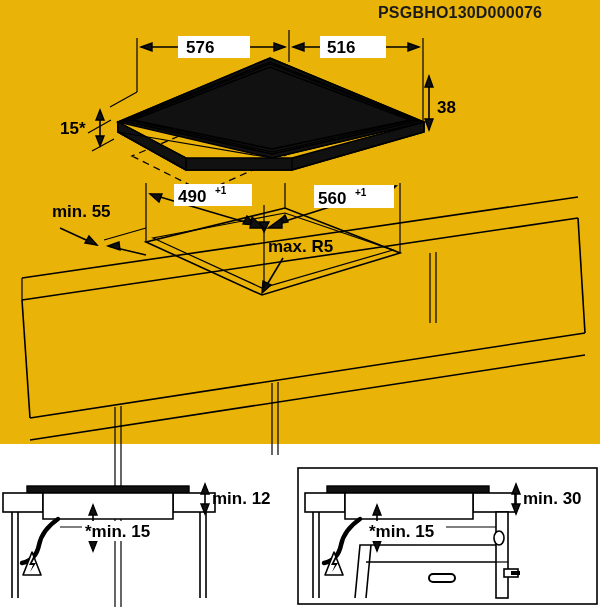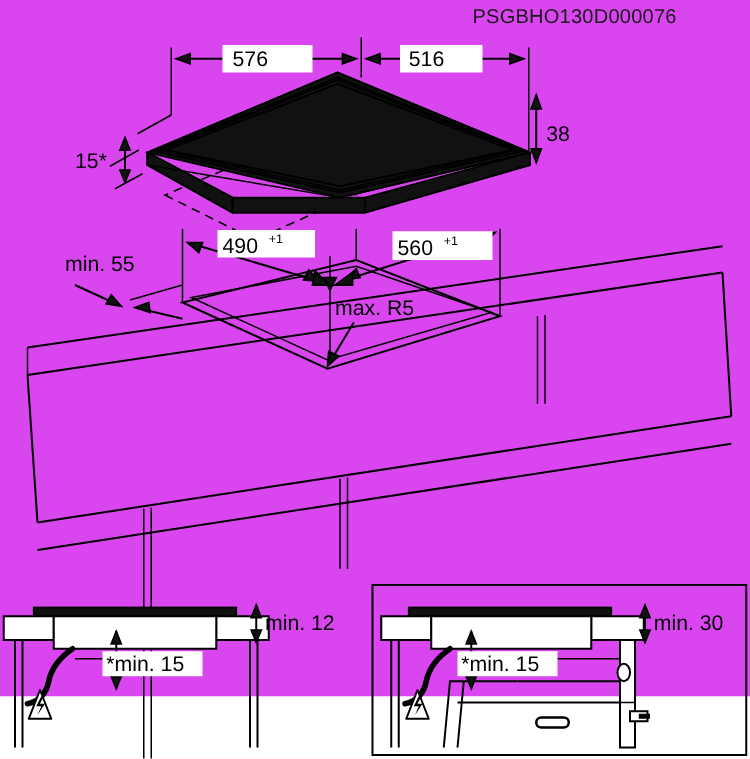--- a/index.html
+++ b/index.html
@@ -1,18 +1,18 @@
 <!DOCTYPE html>
 <html><head>
 <meta charset="utf-8">
 <style>
   html,body{margin:0;padding:0;background:#ffffff;}
   body{width:600px;height:607px;overflow:hidden;
        font-family:"Liberation Sans", sans-serif;}
-  #stage{position:relative;width:600px;height:557px;background:#d946ef;}
+  #stage{position:relative;width:600px;height:444px;background:#eab308;font-weight:bold;}
   svg{display:block;}
   .dimtext{font-family:"Liberation Sans", sans-serif;font-size:17px;fill:#000;}
   .dimtext-sup{font-family:"Liberation Sans", sans-serif;font-size:10px;fill:#000;}
   .titletext{font-family:"Liberation Sans", sans-serif;font-size:16px;fill:#1a1a1a;letter-spacing:0.2px;}
   .ln{stroke:#000;fill:none;}
   .thin{stroke-width:1.2;}
   .med{stroke-width:1.6;}
   .vthick{stroke-width:4.5;stroke-linecap:round;stroke-linejoin:round;}
   .dash{stroke:#000;fill:none;stroke-width:1.3;stroke-dasharray:7 5;}
   .blk{fill:#111;stroke:#000;stroke-width:1.4;}

